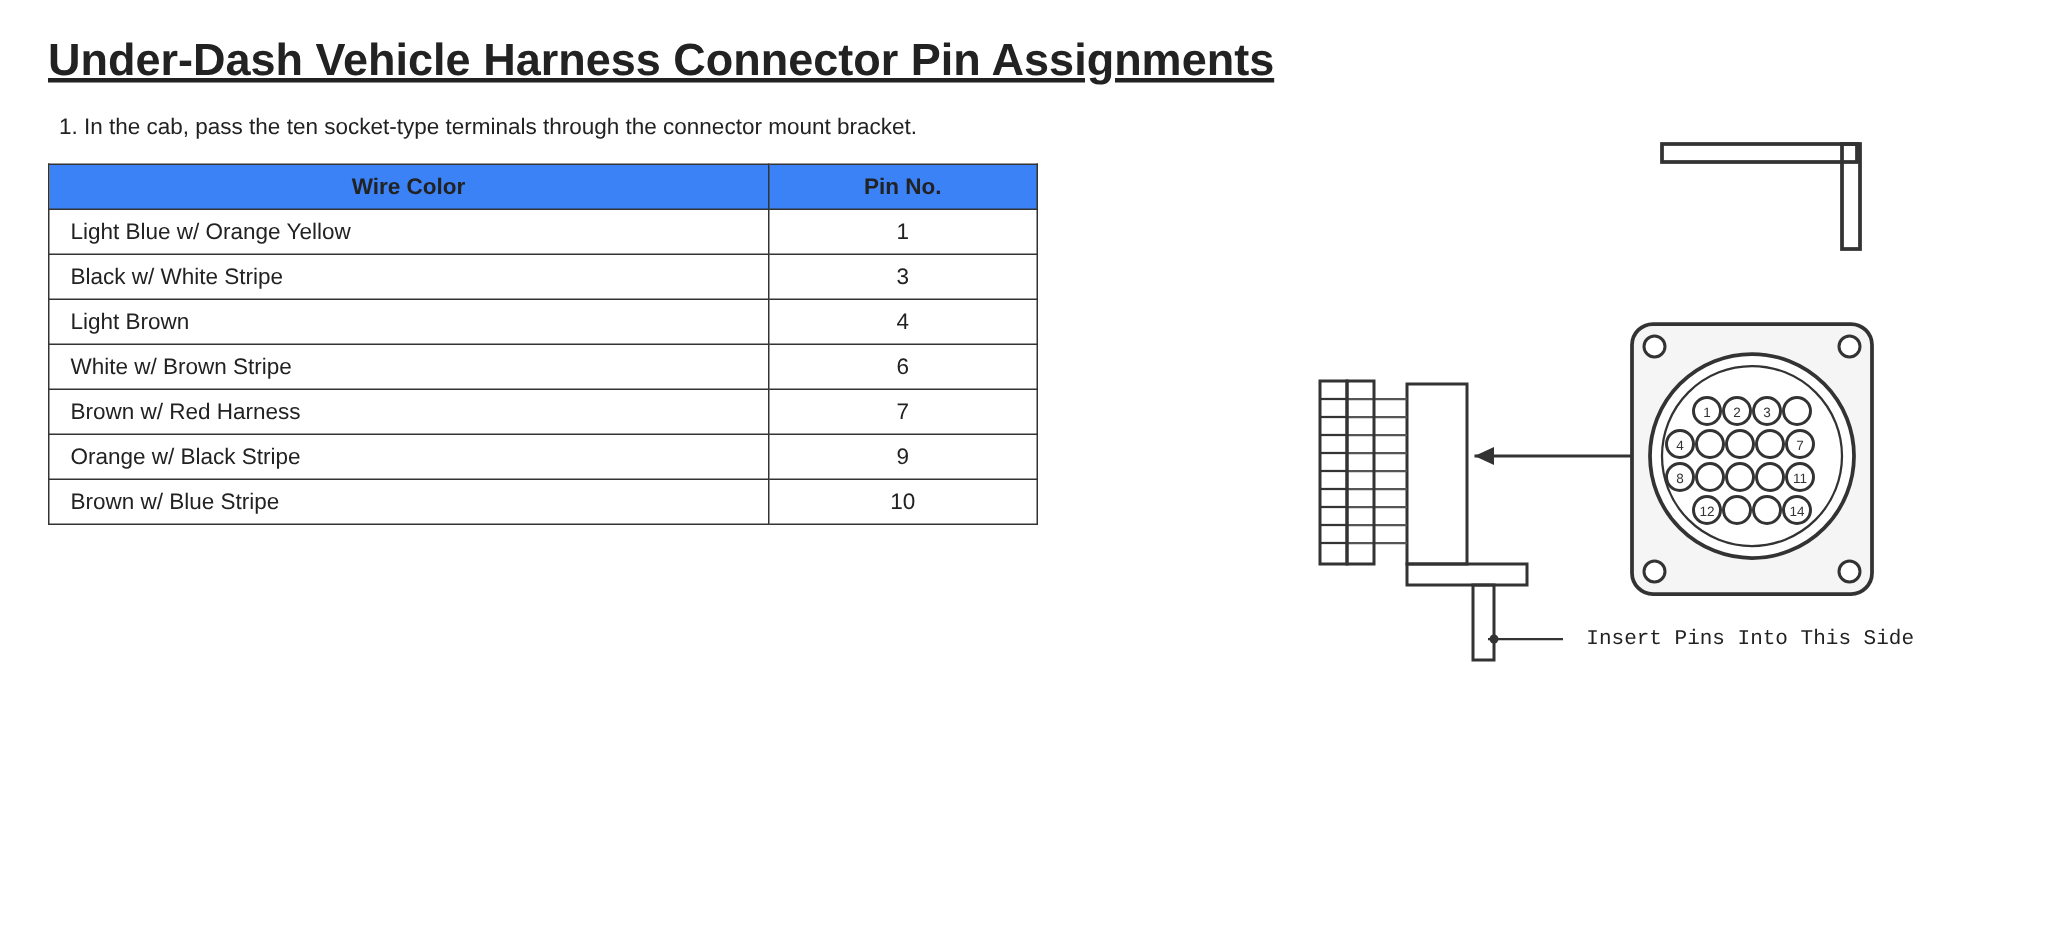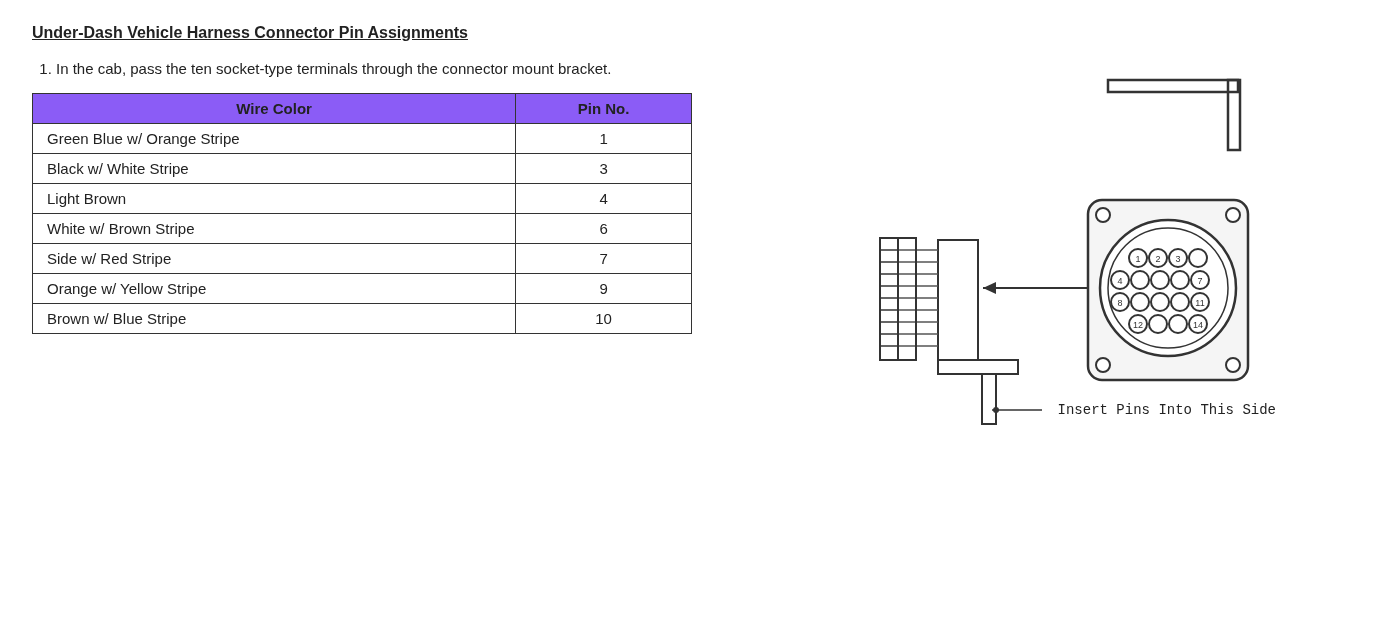--- a/index.html
+++ b/index.html
@@ -6,21 +6,21 @@
     body {
       background: #fff;
       font-family: Arial, sans-serif;
       font-size: 15px;
       color: #222;
       width: 1376px;
       min-height: 627px;
       padding: 24px 32px 24px 32px;
     }
     h1 {
-      font-size: 16px;
+      font-size: 30px;
       font-weight: bold;
       margin-bottom: 18px;
       text-decoration: underline;
     }
     .content-row {
       display: flex;
       flex-direction: row;
       align-items: flex-start;
       gap: 40px;
     }
@@ -45,21 +45,21 @@
     }
     th, td {
       border: 1.5px solid #333;
       padding: 6px 14px;
       text-align: left;
       font-size: 15px;
     }
     th {
       font-weight: bold;
       text-align: center;
-      background: #8b5cf6;
+      background: #3b82f6;
     }
     td.pin-col {
       text-align: center;
     }
     .right-col {
       flex: 1 1 auto;
       display: flex;
       flex-direction: column;
       align-items: center;
       padding-top: 10px;
@@ -90,41 +90,41 @@
 
     <table>
       <thead>
         <tr>
           <th>Wire Color</th>
           <th>Pin No.</th>
         </tr>
       </thead>
       <tbody id="table-body">
       <tr>
-            <td>Green Blue w/ Orange Stripe</td>
+            <td>Light Blue w/ Orange Yellow</td>
             <td class="pin-col">1</td>
           </tr>
           <tr>
             <td>Black w/ White Stripe</td>
             <td class="pin-col">3</td>
           </tr>
           <tr>
             <td>Light Brown</td>
             <td class="pin-col">4</td>
           </tr>
           <tr>
             <td>White w/ Brown Stripe</td>
             <td class="pin-col">6</td>
           </tr>
           <tr>
-            <td>Side w/ Red Stripe</td>
+            <td>Brown w/ Red Harness</td>
             <td class="pin-col">7</td>
           </tr>
           <tr>
-            <td>Orange w/ Yellow Stripe</td>
+            <td>Orange w/ Black Stripe</td>
             <td class="pin-col">9</td>
           </tr>
           <tr>
             <td>Brown w/ Blue Stripe</td>
             <td class="pin-col">10</td>
           </tr>
         </tbody>
     </table>
   </div>
 

